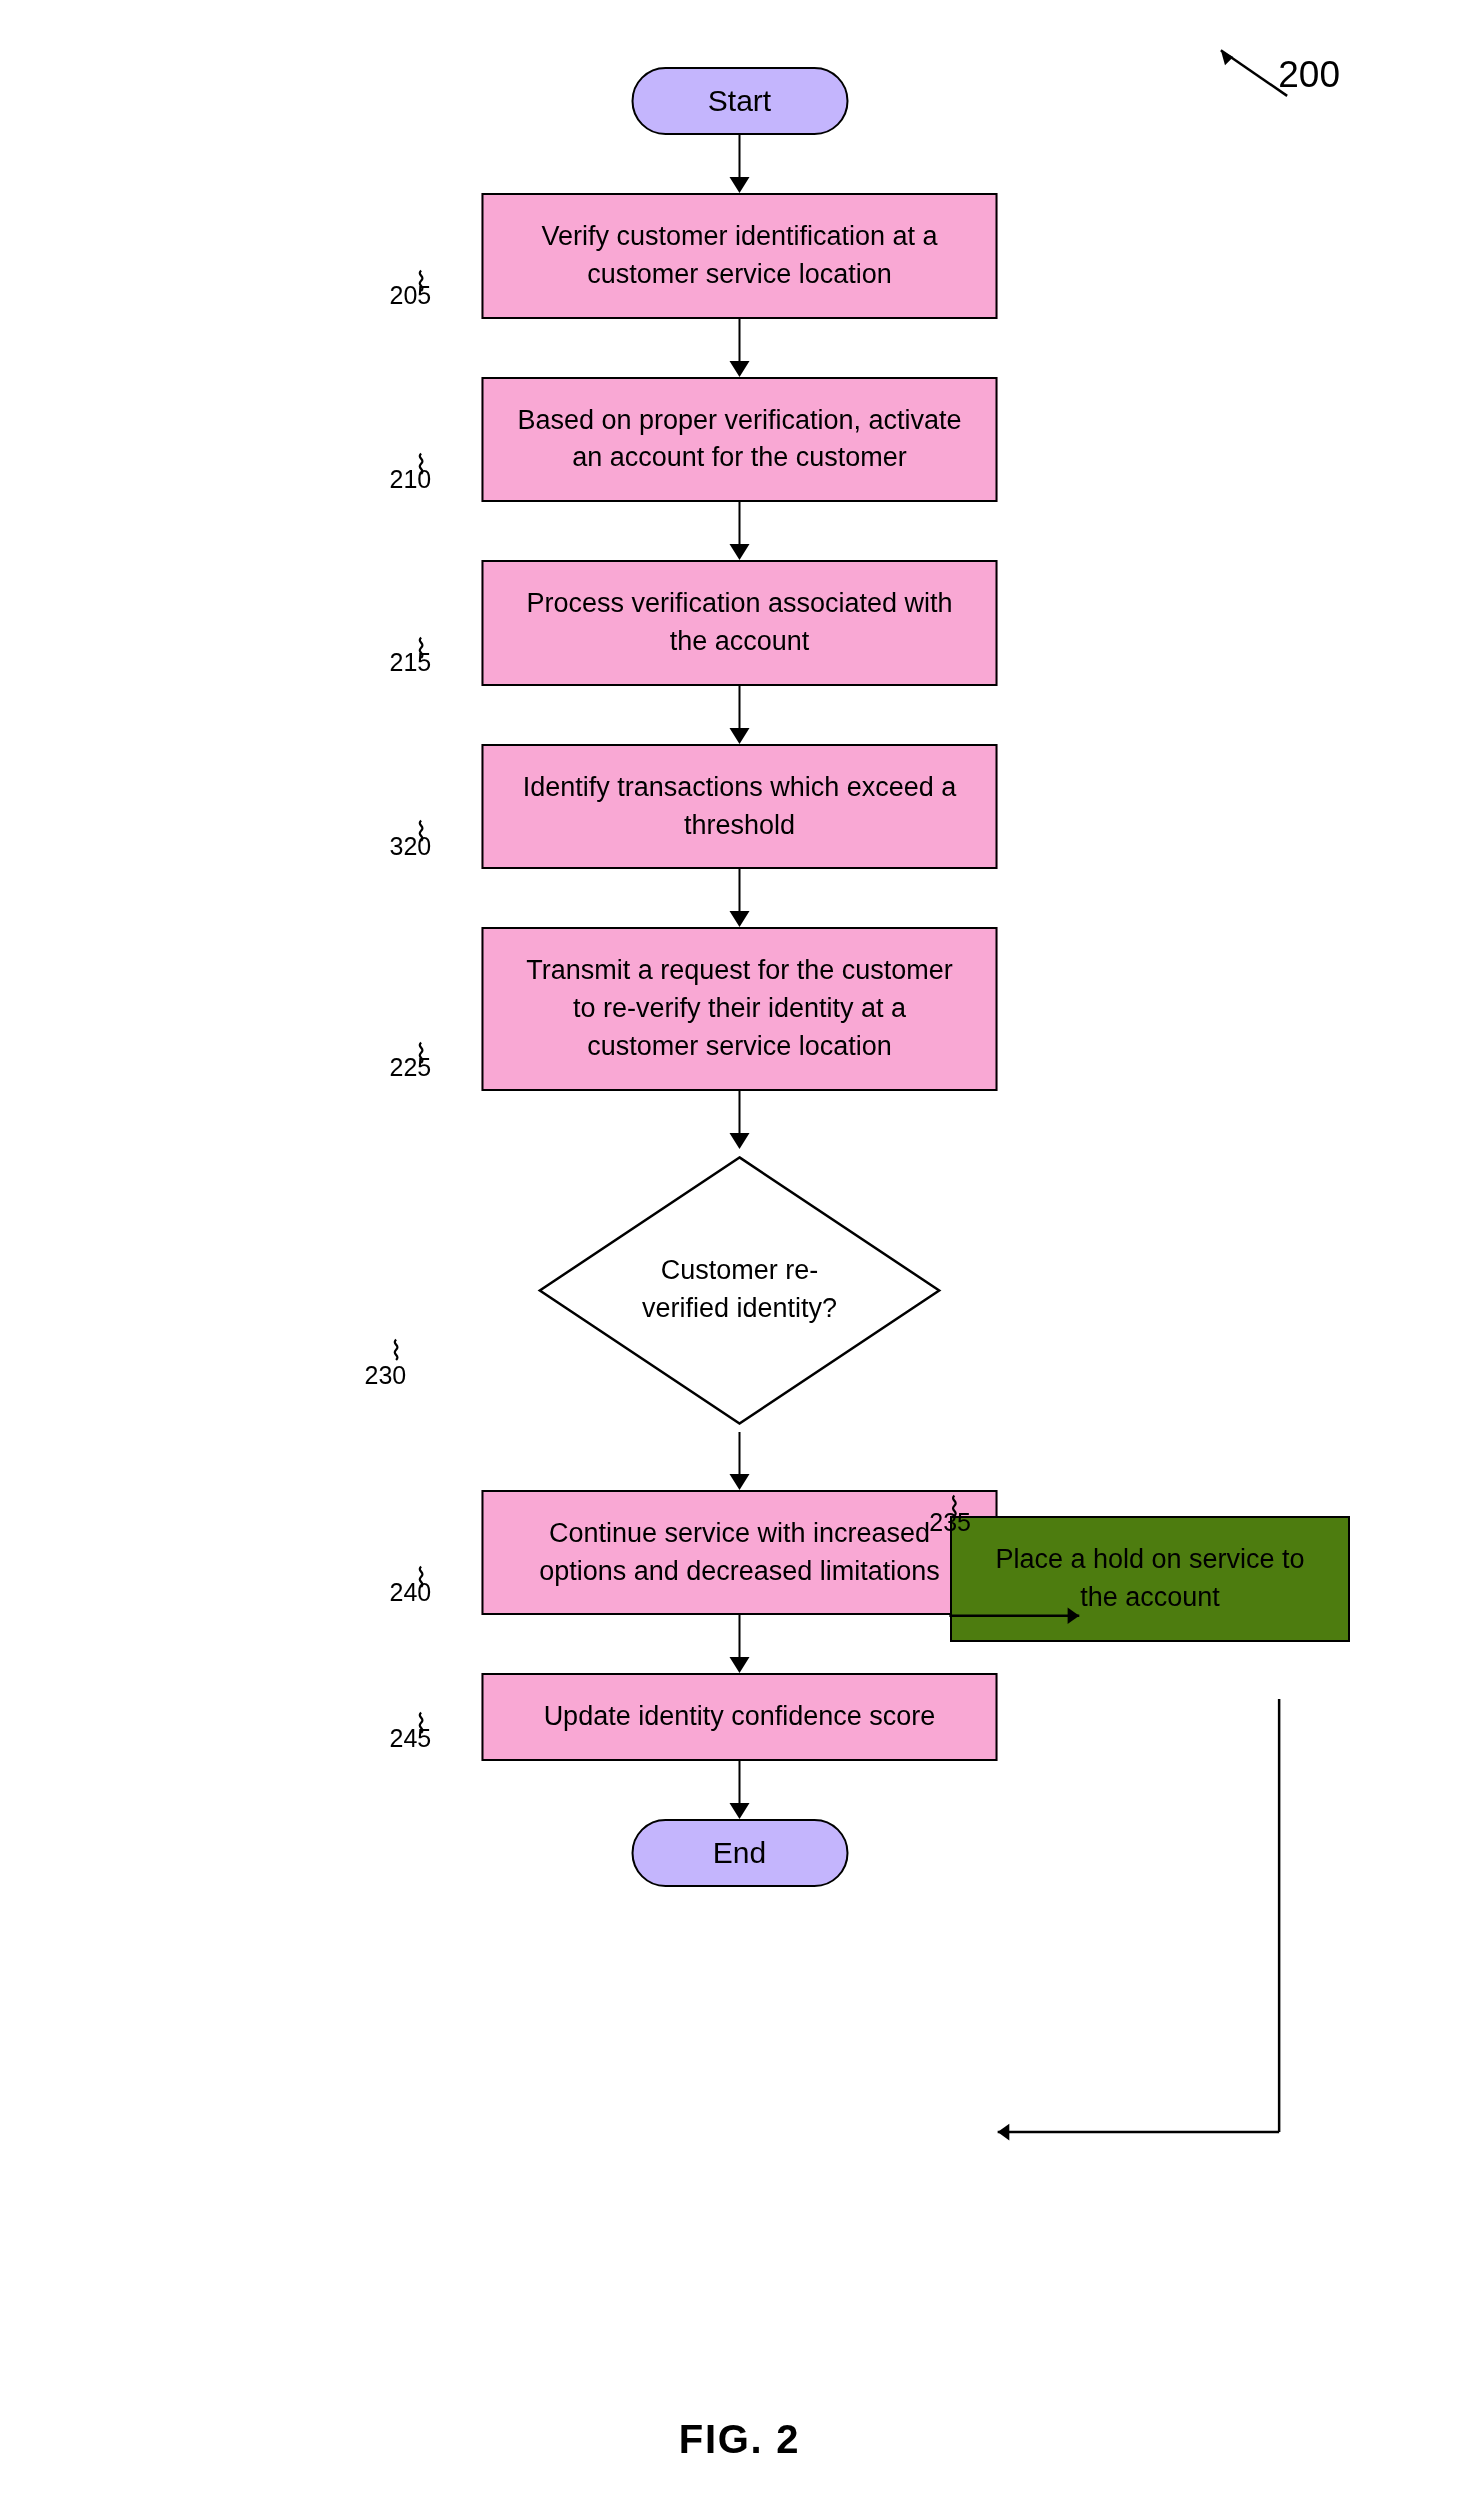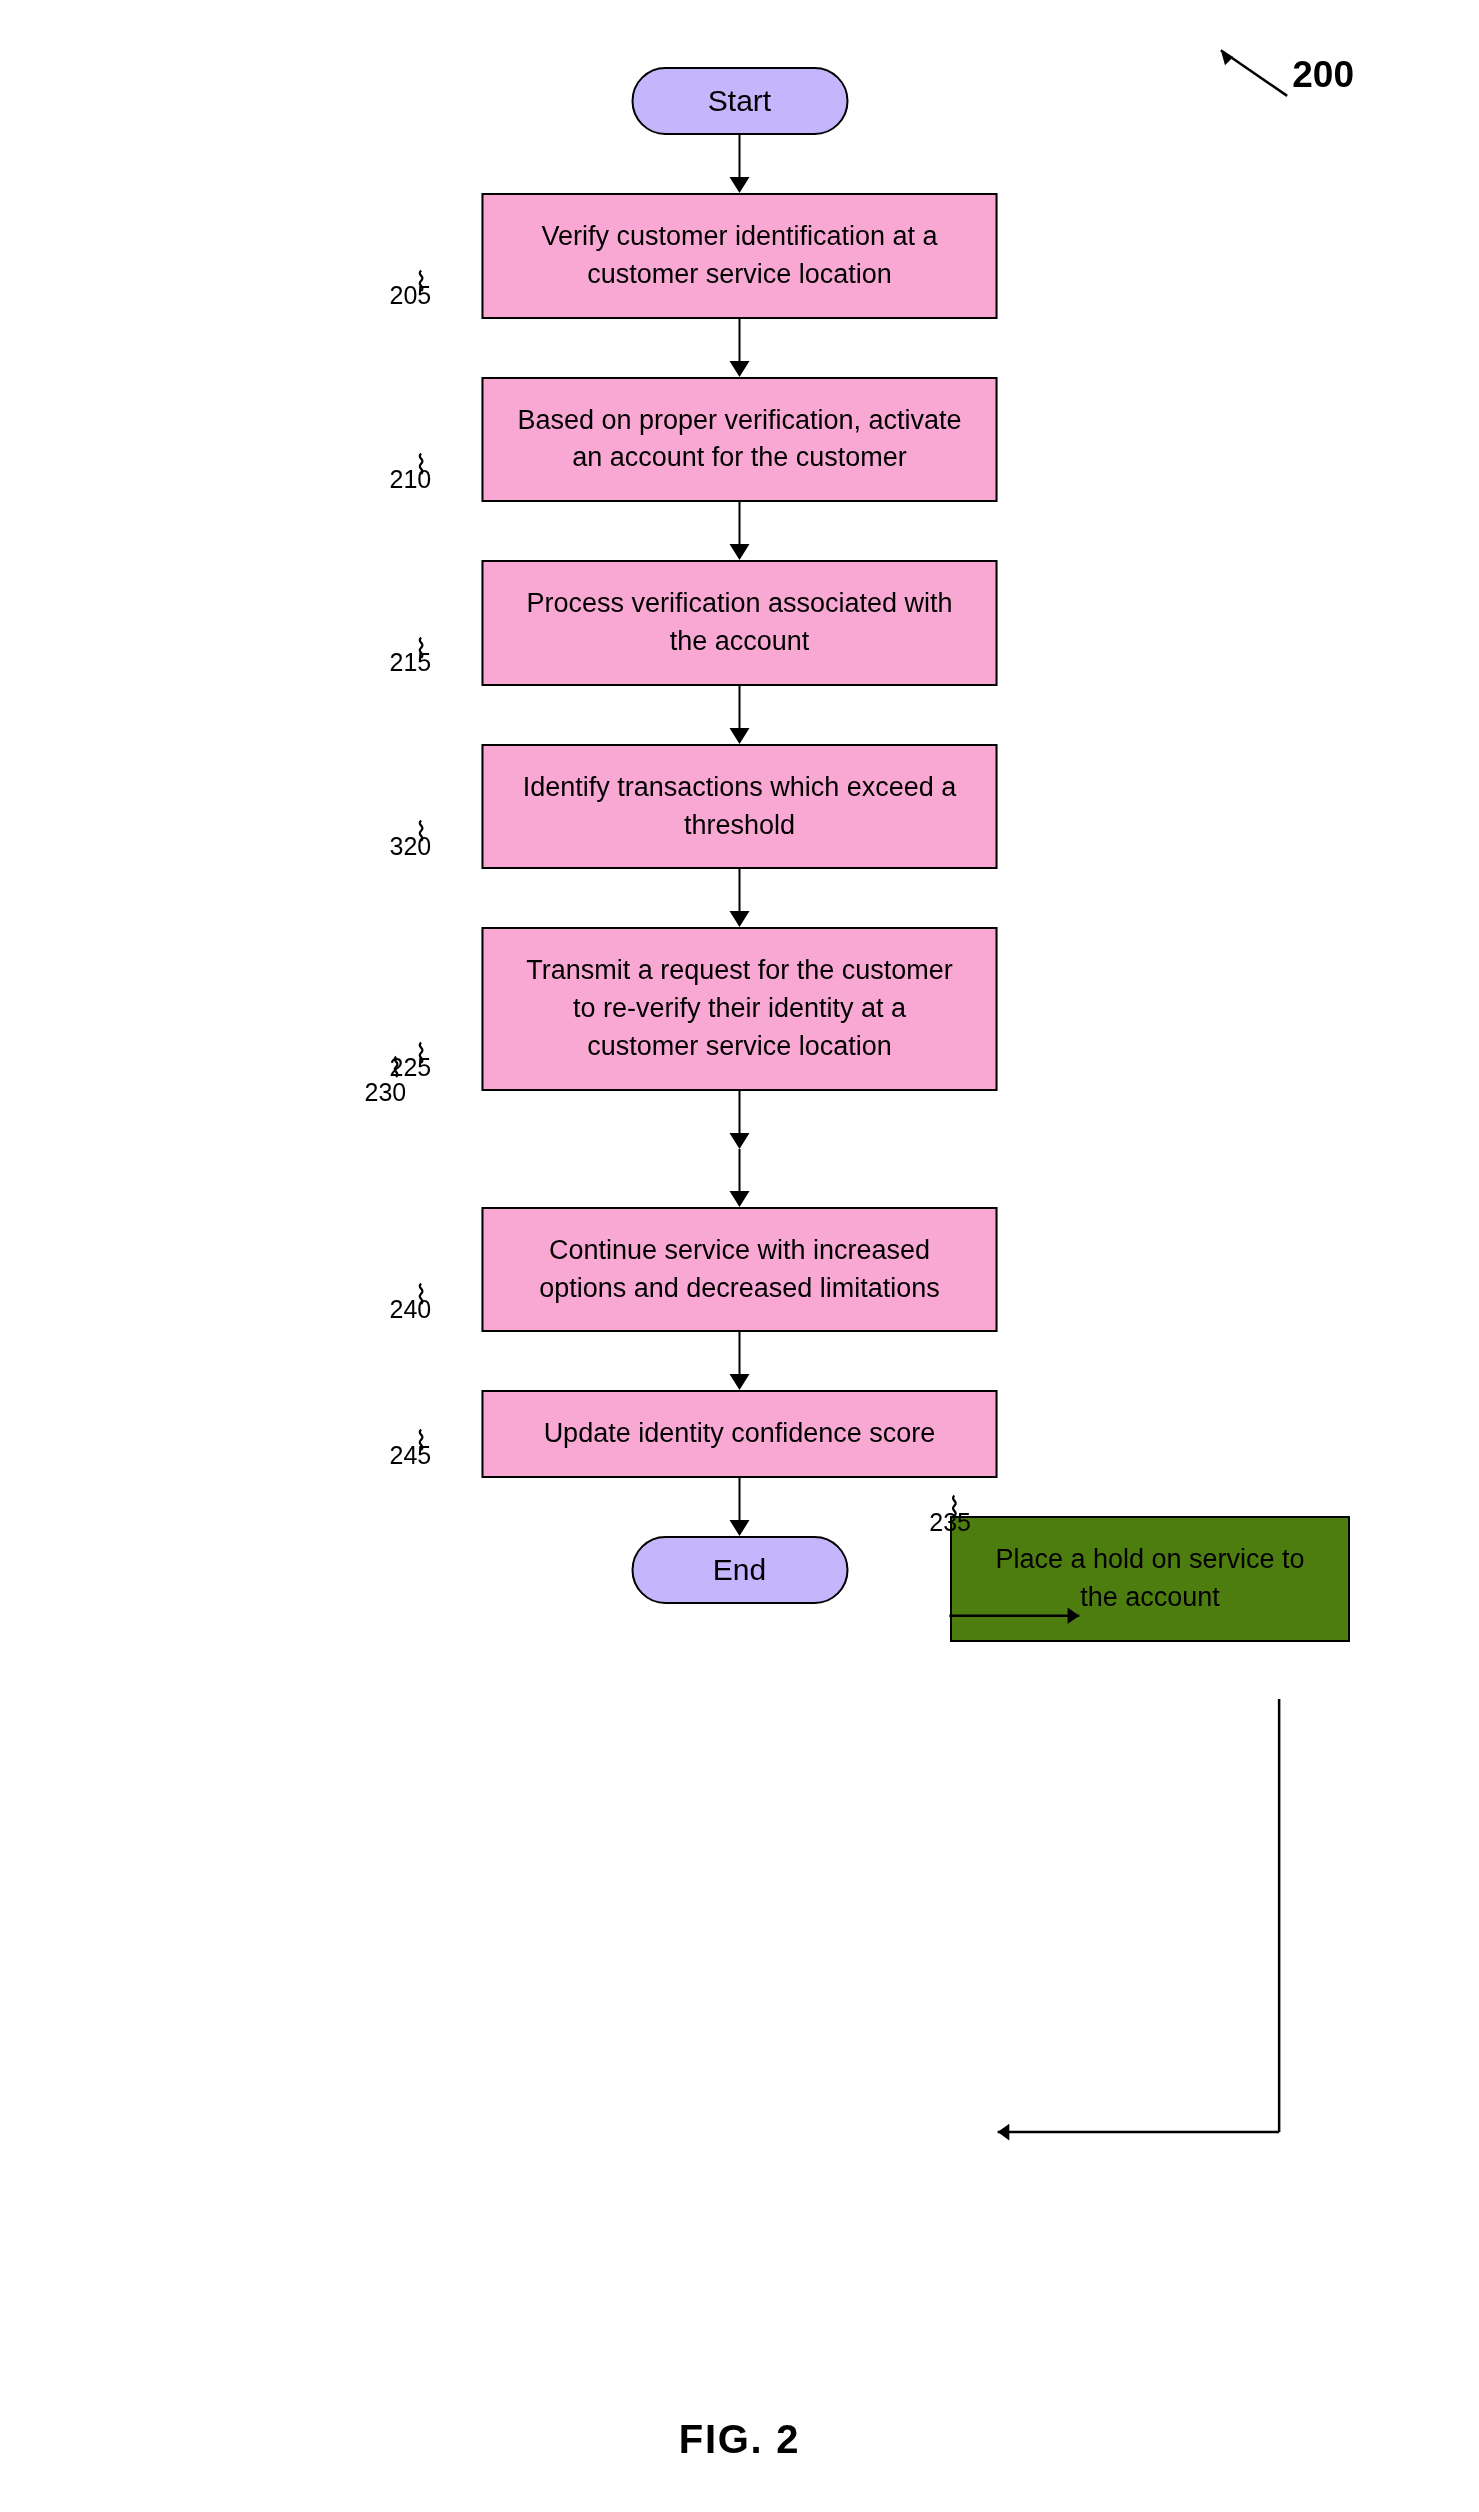--- a/index.html
+++ b/index.html
@@ -129,21 +129,21 @@
       font-size: 27px;
       color: #000;
       line-height: 1;
     }
   </style>
 </head>
 <body>
 
 <div class="diagram-container">
 
-  <div style="position:absolute; top:54px; right:125px; font-size:37px; font-weight:bold;">200</div>
+  <div style="position:absolute; top:54px; right:139px; font-size:37px; font-weight:normal;">200</div>
   <svg style="position:absolute; top:42px; right:175px;" width="100" height="58" viewBox="0 0 120 70">
     <line x1="100" y1="65" x2="20" y2="10" stroke="#000" stroke-width="3"></line>
     <polygon points="20,10 35,18 25,28" fill="#000"></polygon>
   </svg>
 
   <div class="flow-center">
 
     <div class="step-row">
       <div class="shape-oval">Start</div>
     </div>
@@ -204,20 +204,26 @@
     </div>
 
     <div class="arrow-down">
       <div class="arrow-line"></div>
       <div class="arrow-head"></div>
     </div>
 
     <div class="step-row" style="position:relative; width: 516px; justify-content: center;">
       <span class="squiggle" style="left:-92px; bottom:67px;">⌇</span>
       <span class="step-num" style="left:-117px; bottom:42px;">230</span>
+      <div class="shape-diamond-wrapper">
+        <svg class="shape-diamond" viewBox="0 0 500 340">
+          <polygon points="250,10 490,170 250,330 10,170" fill="white" stroke="black" stroke-width="3"></polygon>
+        </svg>
+        <div class="shape-diamond-text">Customer re-verified identity?</div>
+      </div>
     </div>
 
     <div class="arrow-down">
       <div class="arrow-line"></div>
       <div class="arrow-head"></div>
     </div>
 
     <div class="step-row" style="position:relative;">
       <span class="squiggle">⌇</span>
       <span class="step-num">240</span>

